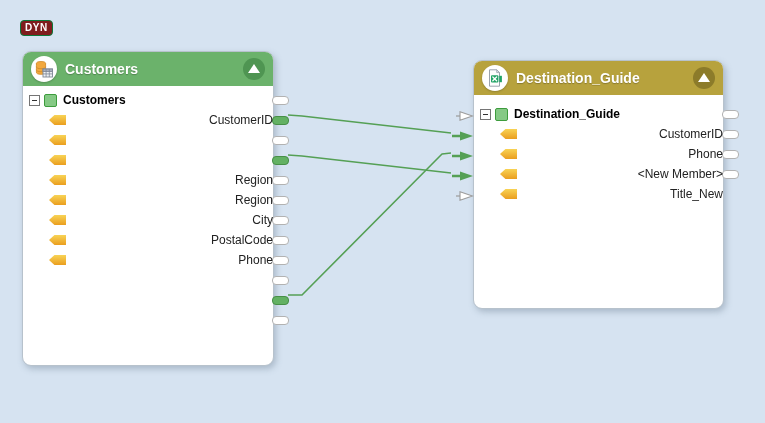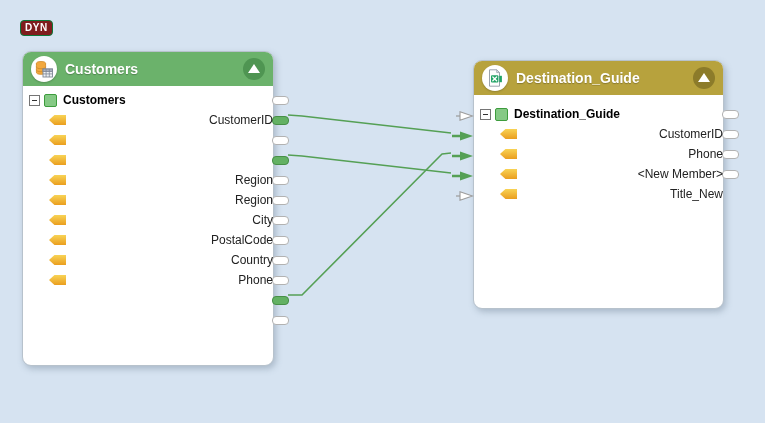--- a/index.html
+++ b/index.html
@@ -103,24 +103,20 @@
         <div class="trow field">
           <span class="tag"></span>
           <span class="lbl">City</span>
         </div>
         <div class="trow field">
           <span class="tag"></span>
           <span class="lbl">PostalCode</span>
         </div>
         <div class="trow field">
           <span class="tag"></span>
-          <span class="lbl">Country</span>
-        </div>
-        <div class="trow field">
-          <span class="tag"></span>
           <span class="lbl">Phone</span>
         </div>
       </div>
     </div>
   <div class="panel" style="left: 473px; top: 60px; width: 249px; height: 247px;">
       <div class="panel-header" style="background: rgb(183, 162, 61);">
         <span class="hdr-circle">
           <svg width="26" height="26" viewBox="0 0 26 26">
             <path d="M7.5 4.8 h7.2 l2.8 2.8 v13.6 h-10 z" fill="#fdfdfd" stroke="#9aa2ad" stroke-width="1"></path>
             <path d="M14.7 4.8 v2.8 h2.8 z" fill="#dfe4ea" stroke="#9aa2ad" stroke-width="0.8"></path>

